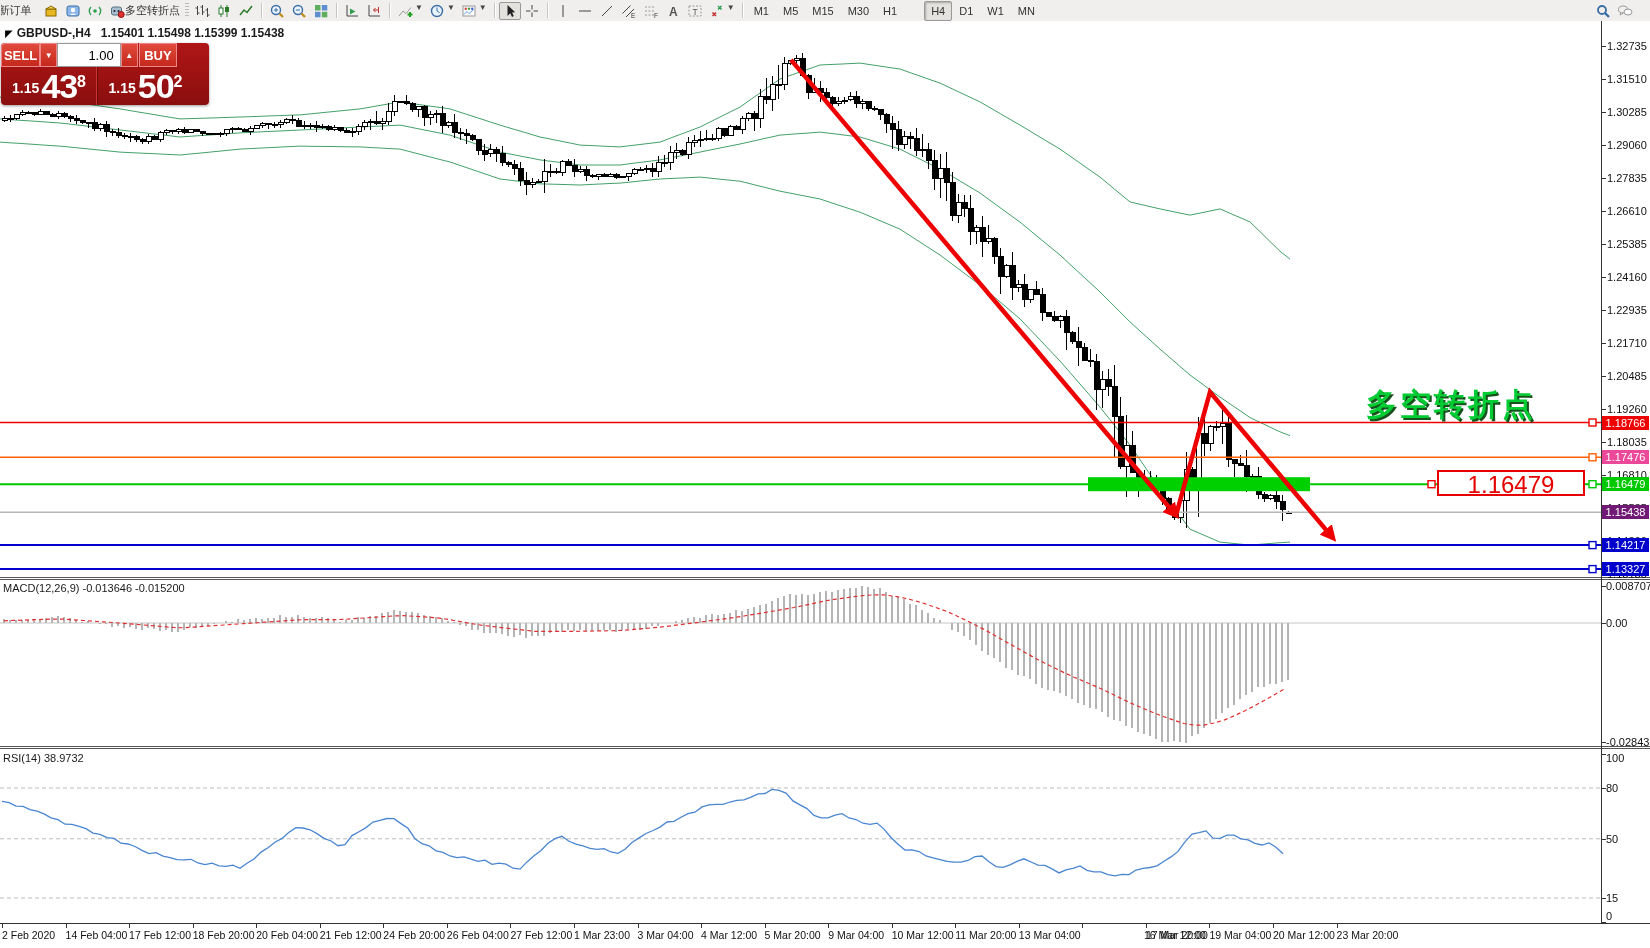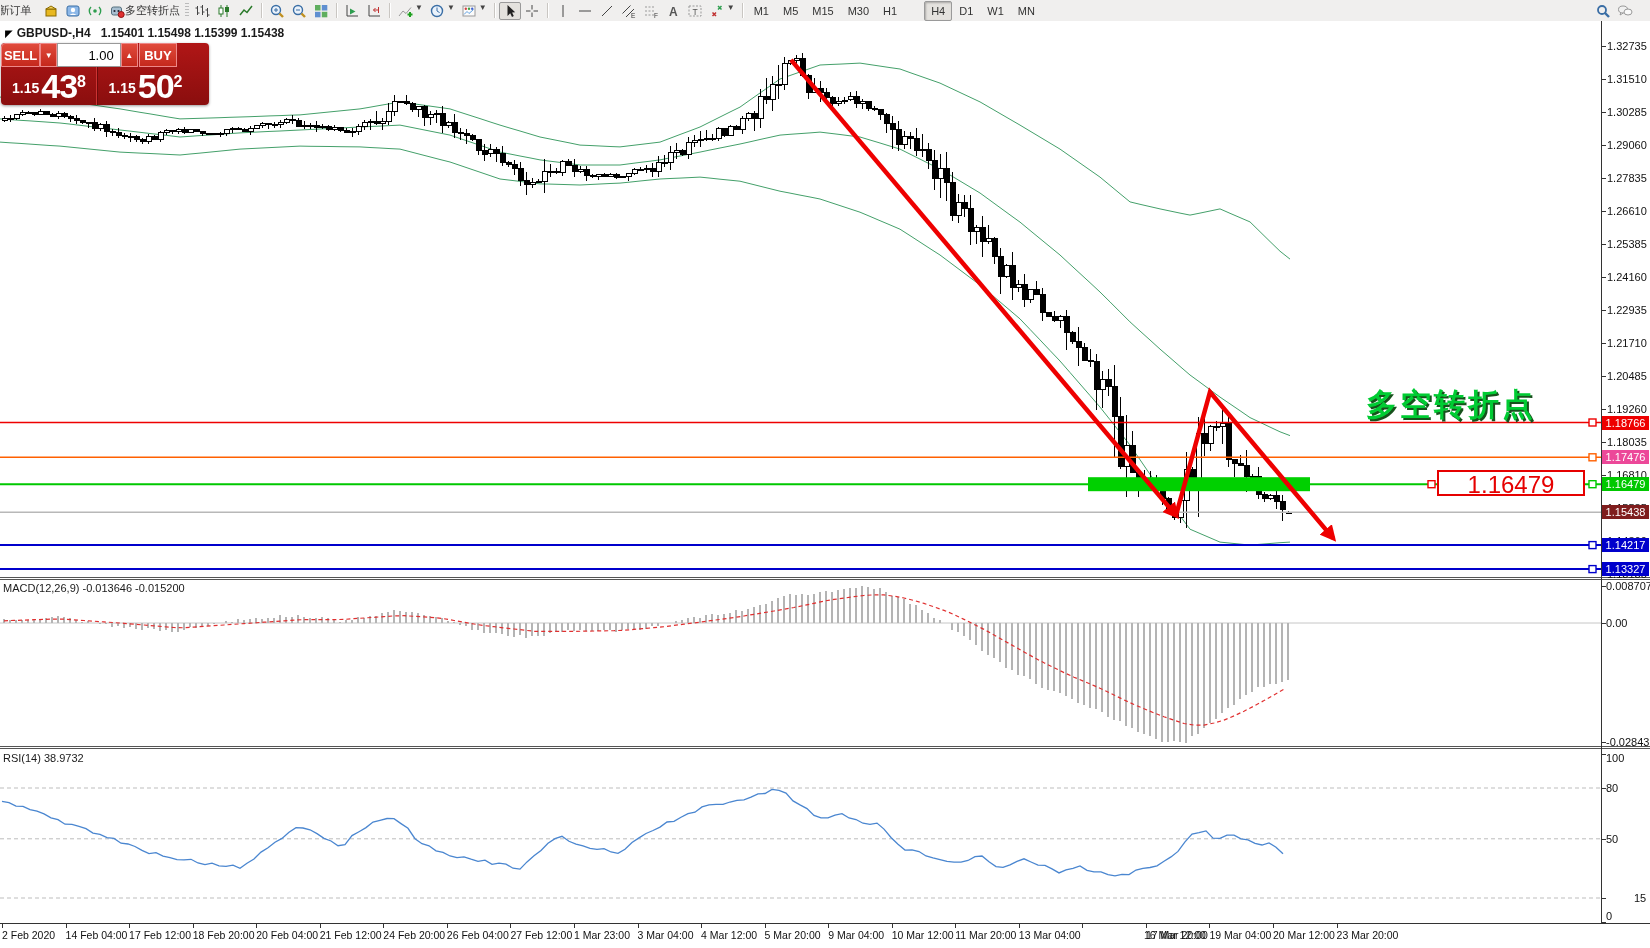--- a/index.html
+++ b/index.html
@@ -1111,30 +1111,30 @@
         <div class="ax-label" style="top: 369.191px;">1.20485</div>
         <div class="ax-label" style="top: 402.21px;">1.19260</div>
         <div class="ax-label" style="top: 435.229px;">1.18035</div>
         <div class="ax-label" style="top: 468.248px;">1.16810</div>
         <div class="ax-label" style="top: 501.267px;">1.15585</div>
         <div class="ax-label" style="top: 534.286px;">1.14360</div>
         <div class="ax-label" style="top: 567.305px;">1.13135</div>
         <div class="ax-badge" style="top: 415.526px; background: rgb(238, 0, 0);">1.18766</div>
         <div class="ax-badge" style="top: 450.296px; background: #ec4899;">1.17476</div>
         <div class="ax-badge" style="top: 477.17px; background: rgb(0, 200, 0);">1.16479</div>
-        <div class="ax-badge" style="top: 505.229px; background: #7f1d1d;">1.15438</div>
+        <div class="ax-badge" style="top: 505.229px; background: #701a75;">1.15438</div>
         <div class="ax-badge" style="top: 538.14px; background: rgb(0, 0, 204);">1.14217</div>
         <div class="ax-badge" style="top: 562.129px; background: rgb(0, 0, 204);">1.13327</div>
         <div class="sub-label" style="top: 580.413px;">0.008707</div>
         <div class="sub-label" style="top: 617px;">0.00</div>
         <div class="sub-label" style="top: 736.488px;">-0.028436</div>
         <div class="sub-label" style="top: 752px;">100</div>
         <div class="sub-label" style="top: 782px;">80</div>
         <div class="sub-label" style="top: 832.769px;">50</div>
-        <div class="sub-label" style="top: 892px; margin-left: 28px;">15</div>
+        <div class="sub-label" style="top: 892px;">15</div>
         <div class="sub-label" style="top: 910px;">0</div>
       </div>
     <div id="time-labels">
         <div class="t-label" style="left: 2px;">2 Feb 2020</div>
         <div class="t-label" style="left: 65.55px;">14 Feb 04:00</div>
         <div class="t-label" style="left: 129.1px;">17 Feb 12:00</div>
         <div class="t-label" style="left: 192.65px;">18 Feb 20:00</div>
         <div class="t-label" style="left: 256.2px;">20 Feb 04:00</div>
         <div class="t-label" style="left: 319.75px;">21 Feb 12:00</div>
         <div class="t-label" style="left: 383.3px;">24 Feb 20:00</div>

